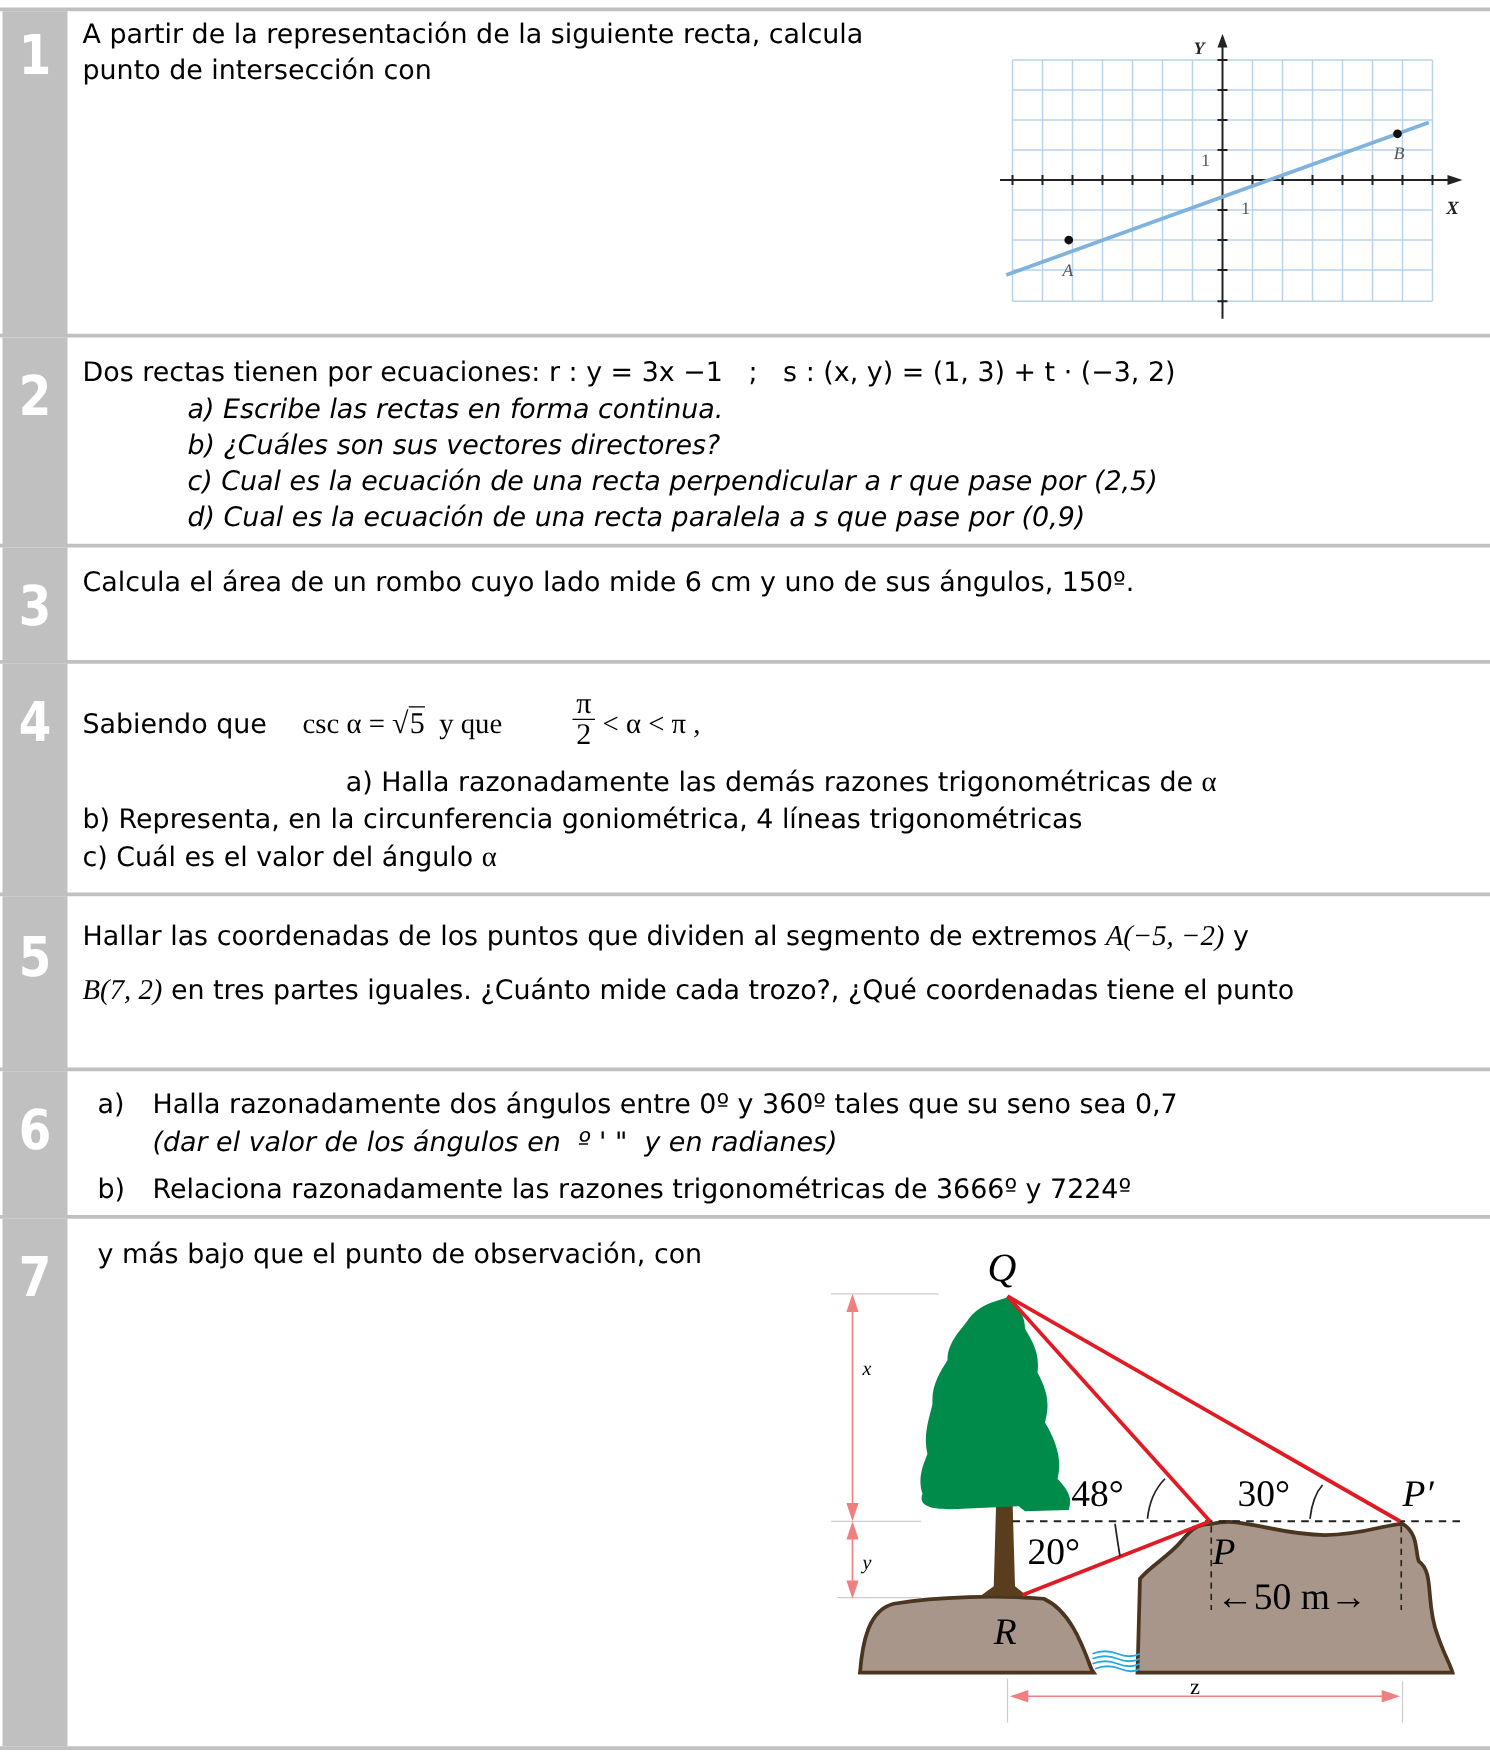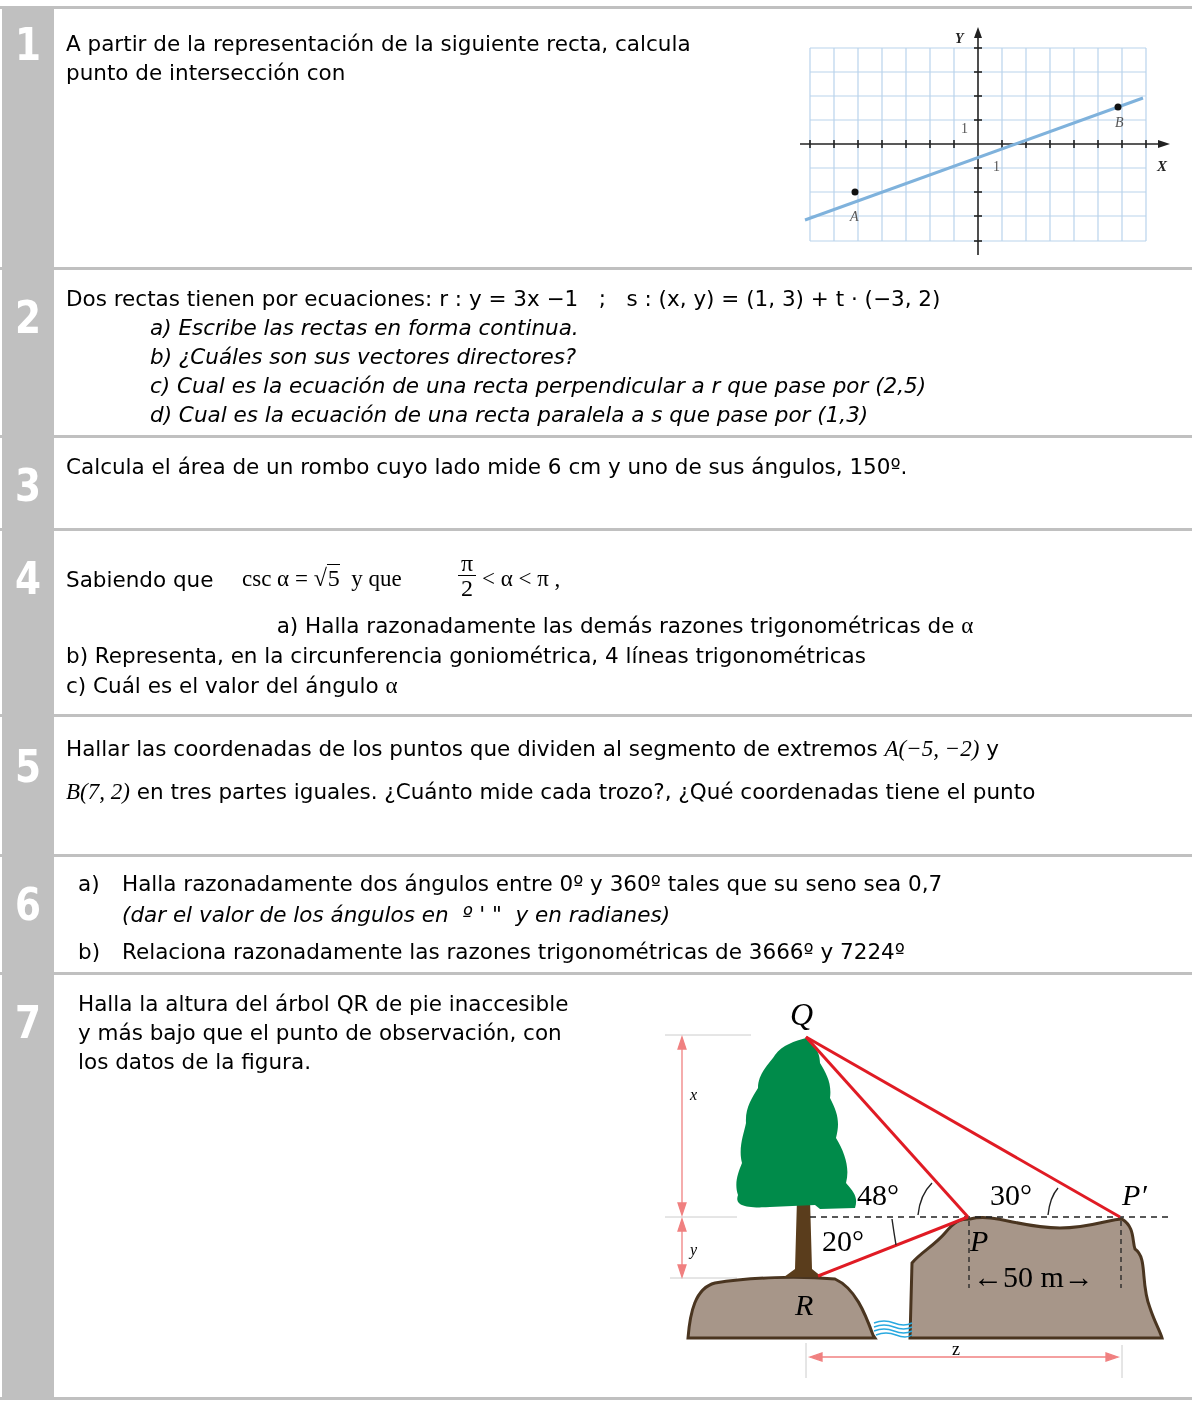--- a/index.html
+++ b/index.html
@@ -32,21 +32,21 @@
 </style>
 </head>
 <body>
 
 <div class="sheet">
 
   <div class="row" style="top:6px;height:263px;">
     <div class="num">
         <span>1</span>
       </div>
-    <div class="content" style="top:20px;">
+    <div class="content" style="top:4px;">
       <div class="para">A partir de la representación de la siguiente recta, calcula</div>
       <div class="para">punto de intersección con</div>
     </div>
 
     <svg style="position:absolute;left:795px;top:14px;" width="385" height="245" viewBox="0 0 385 245">
       <g stroke="#b9d3ec" stroke-width="1.2">
 
         <line x1="15" y1="25" x2="15" y2="218"></line>
           <line x1="39" y1="25" x2="39" y2="218"></line>
         <line x1="63" y1="25" x2="63" y2="218"></line>
@@ -117,21 +117,21 @@
 
   <div class="row" style="top:267px;height:170px;">
     <div class="num">
         <span style="padding-top:26px;">2</span>
       </div>
     <div class="content" style="top:14px;">
       <div class="para">Dos rectas tienen por ecuaciones: r : y = 3x −1   ;   s : (x, y) = (1, 3) + t · (−3, 2)</div>
       <div class="para indent">a) Escribe las rectas en forma continua.</div>
       <div class="para indent">b) ¿Cuáles son sus vectores directores?</div>
       <div class="para indent">c) Cual es la ecuación de una recta perpendicular a r que pase por (2,5)</div>
-      <div class="para indent">d) Cual es la ecuación de una recta paralela a s que pase por (1,3)</div>
+      <div class="para indent">d) Cual es la ecuación de una recta paralela a s que pase por (0,9)</div>
     </div>
   </div>
 
   <div class="row" style="top:435px;height:95px;">
     <div class="num">
         <span style="padding-top:26px;">3</span>
       </div>
     <div class="content" style="top:14px;">
       <div class="para">Calcula el área de un rombo cuyo lado mide 6 cm y uno de sus ángulos, 150º.</div>
     </div>
@@ -197,23 +197,21 @@
         <span style="position:absolute;left:44px;">Relaciona razonadamente las razones trigonométricas de 3666º y 7224º</span>
       </div>
     </div>
   </div>
 
   <div class="row last" style="top:972px;height:428px;">
     <div class="num">
         <span style="padding-top:26px;">7</span>
       </div>
     <div class="content" style="top:14px;left:78px;">
-      <div class="para">Halla la altura del árbol QR de pie inaccesible</div>
       <div class="para">y más bajo que el punto de observación, con</div>
-      <div class="para">los datos de la figura.</div>
     </div>
 
     <svg style="position:absolute;left:660px;top:8px;" width="520" height="410" viewBox="0 0 520 410">
 
       <g stroke="#cccccc" stroke-width="1">
         <line x1="5" y1="52" x2="91" y2="52"></line>
         <line x1="5" y1="234" x2="77" y2="234"></line>
         <line x1="10" y1="295" x2="77" y2="295"></line>
         <line x1="146" y1="360" x2="146" y2="395"></line>
         <line x1="462" y1="362" x2="462" y2="395"></line>

